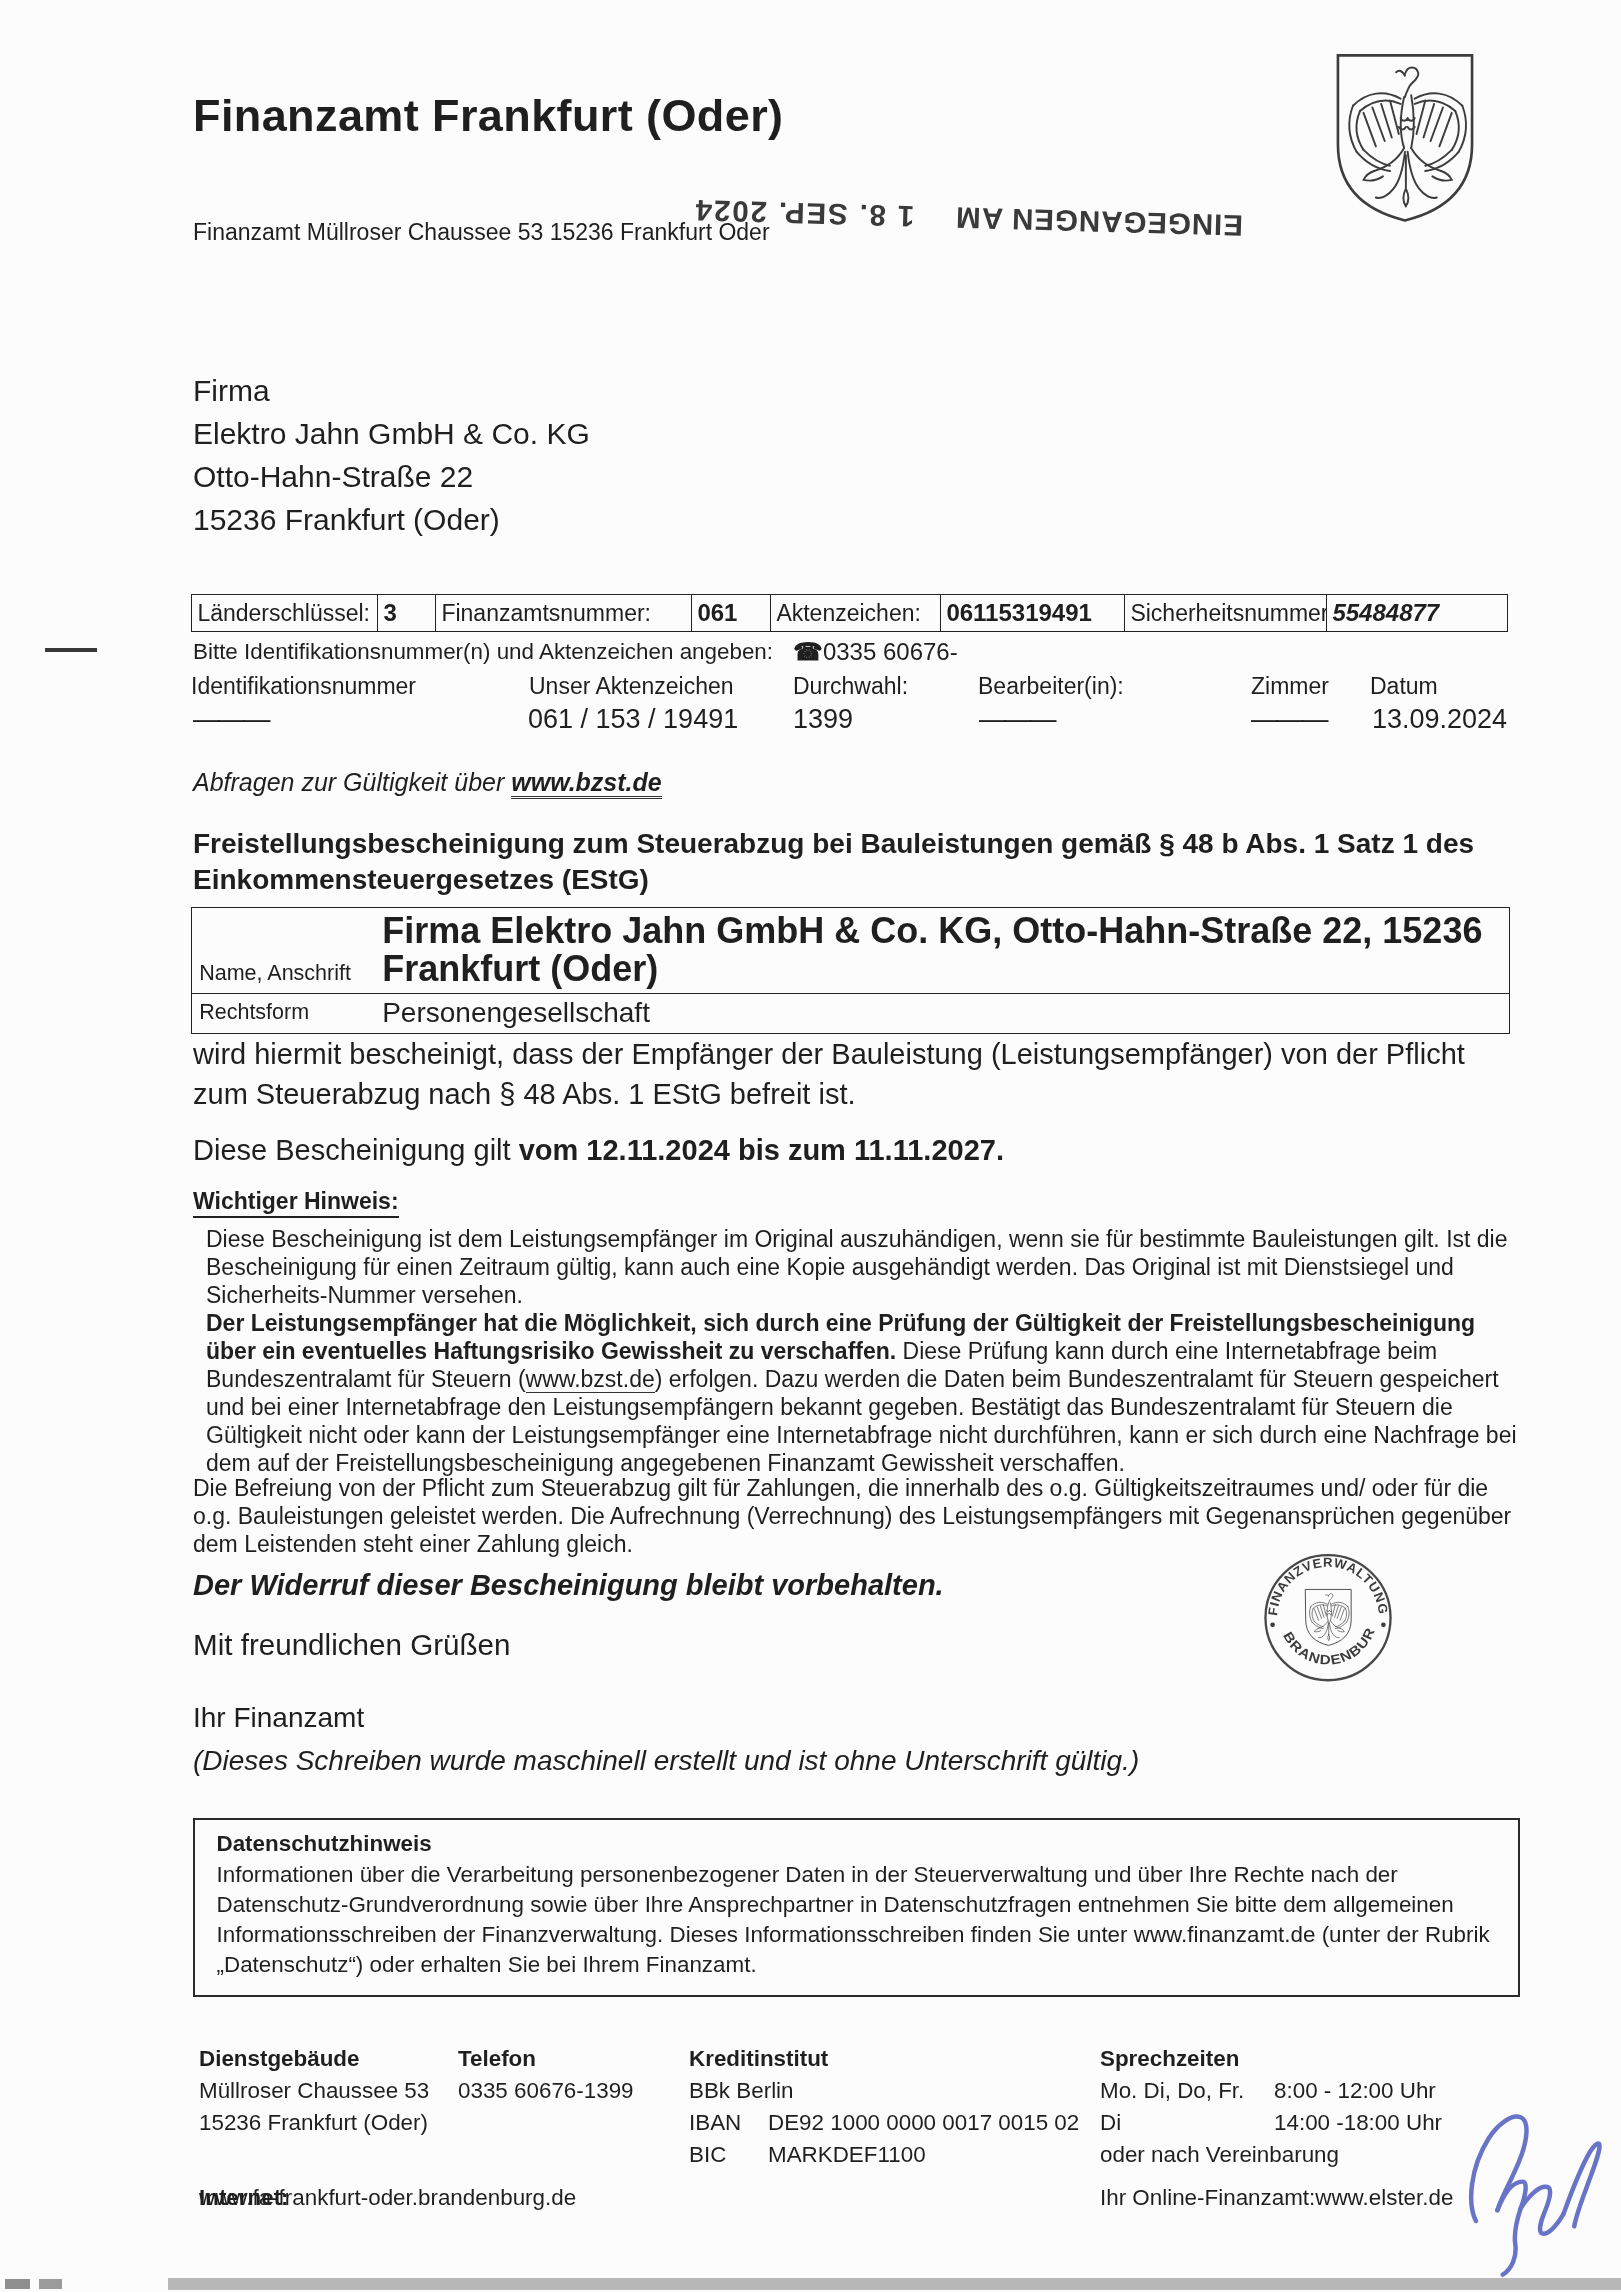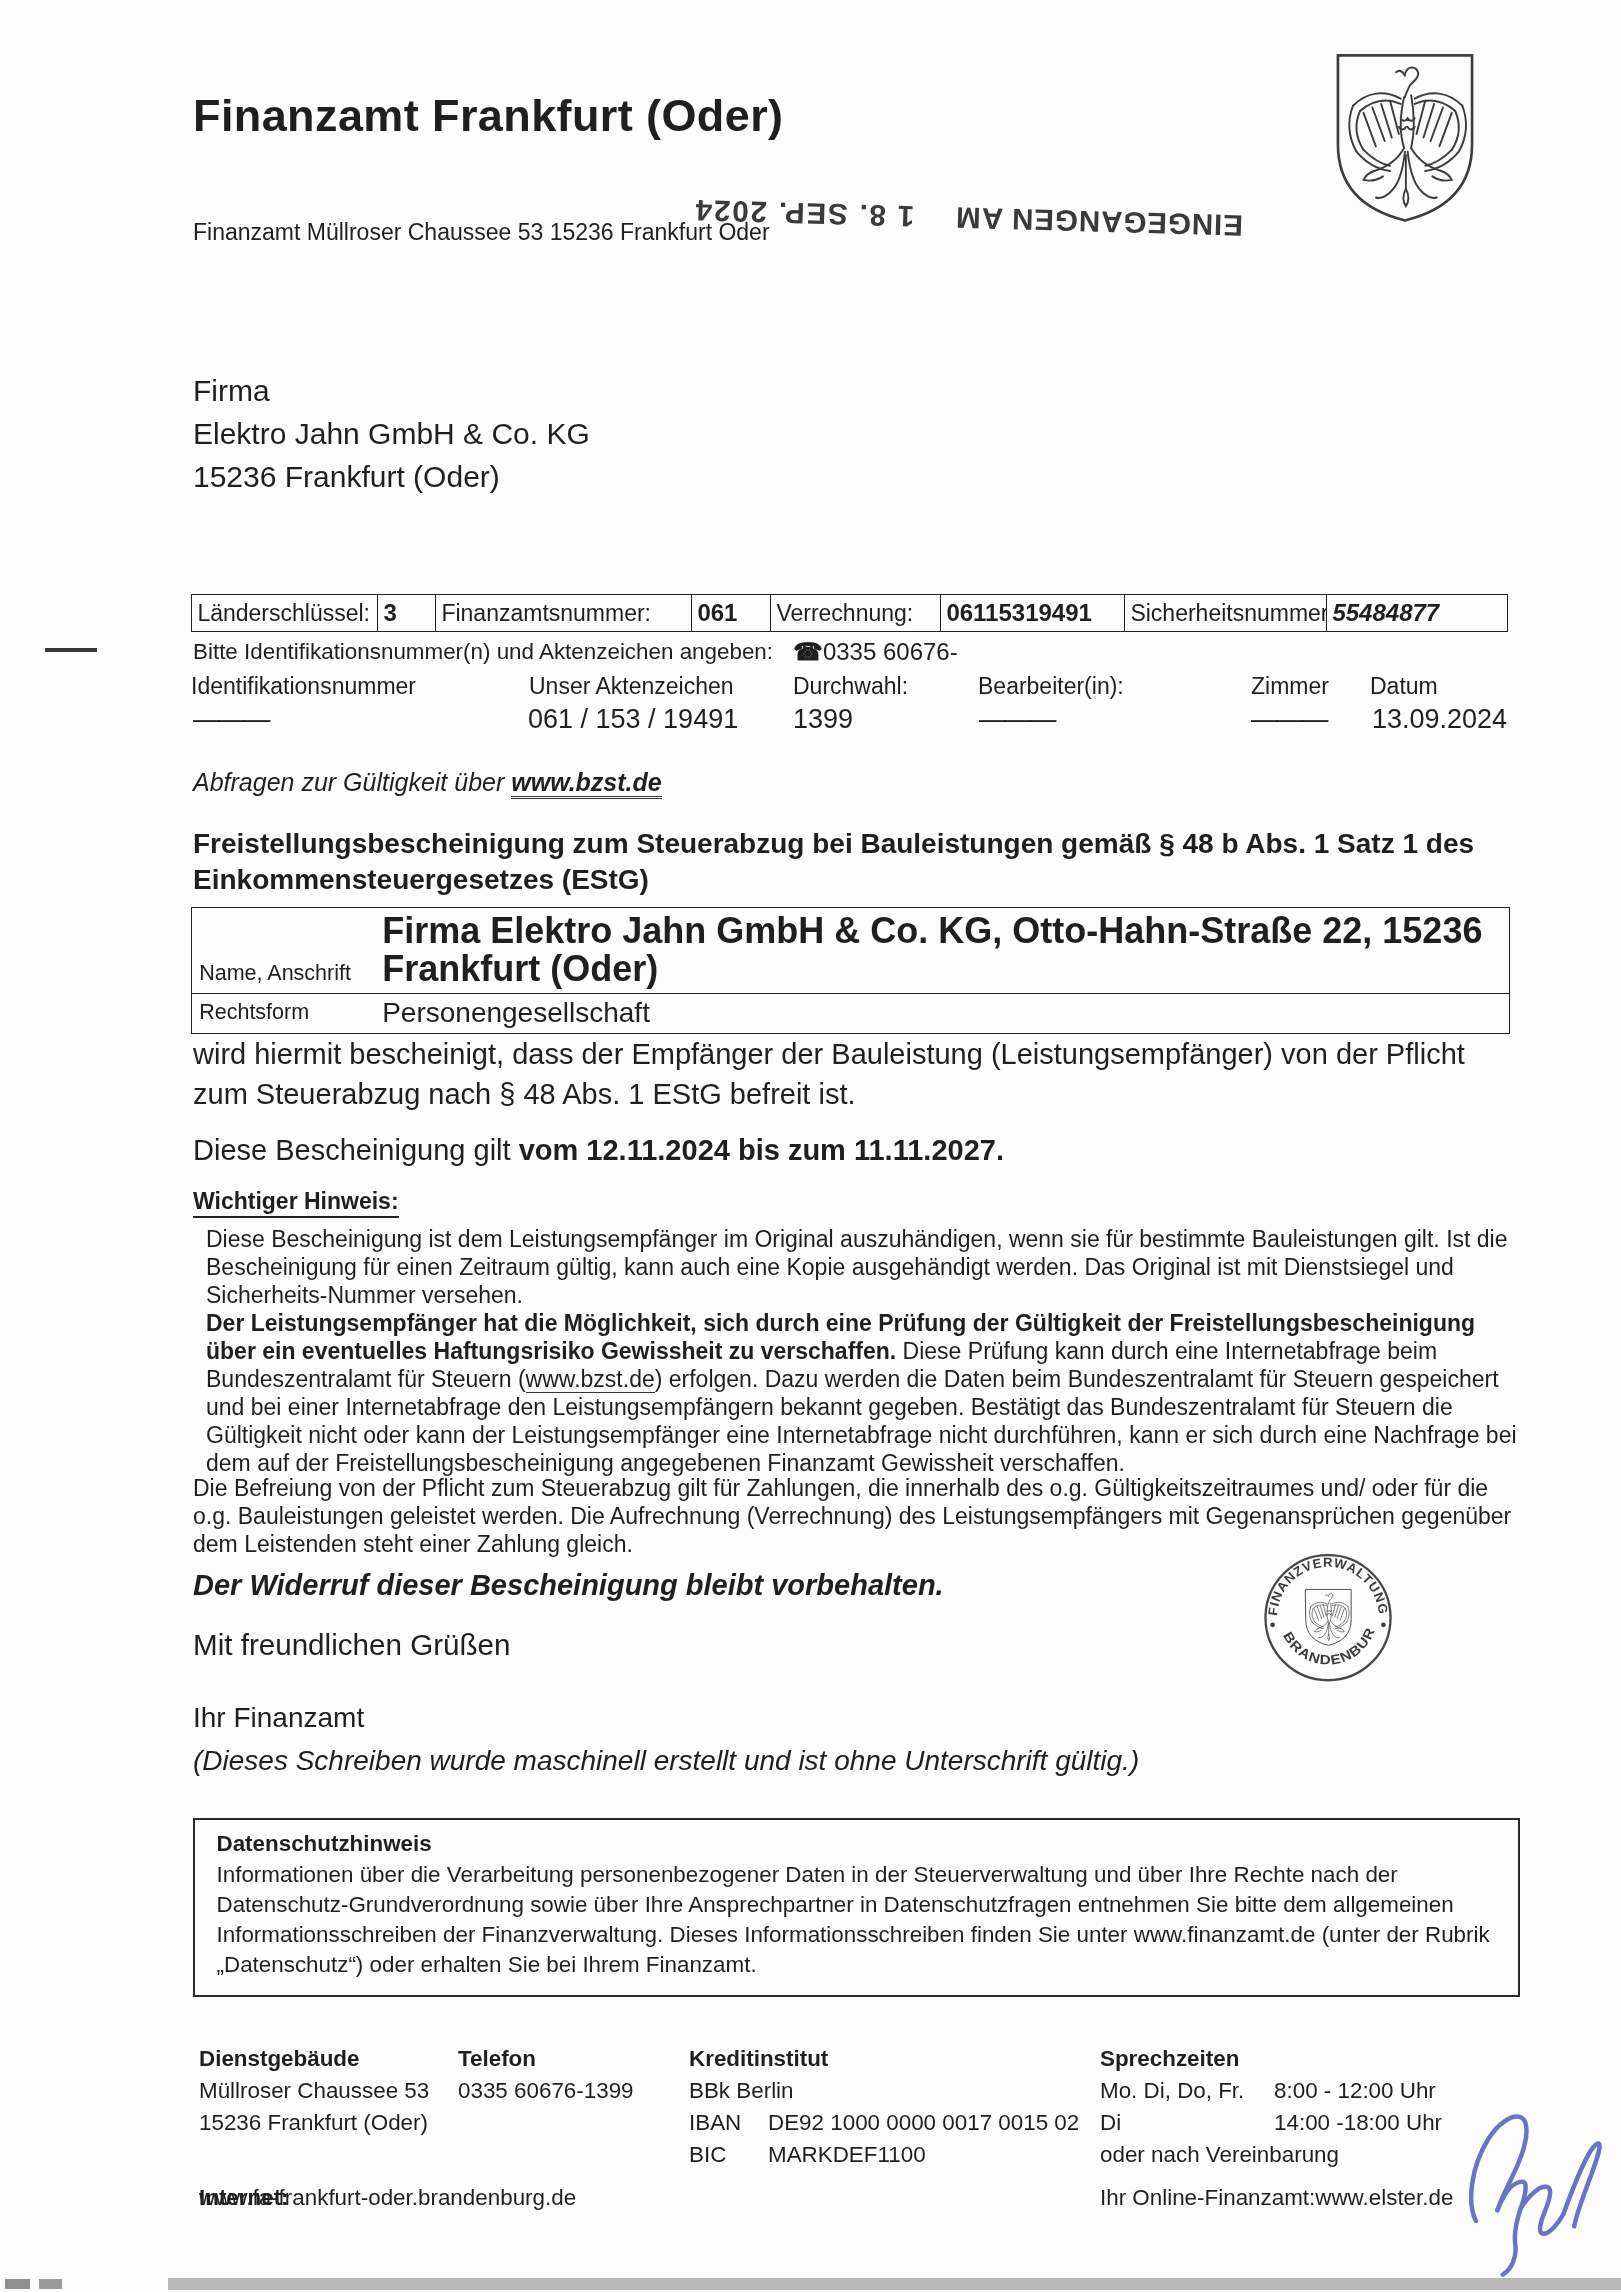--- a/index.html
+++ b/index.html
@@ -138,31 +138,32 @@
           <path d="M86,120 L86,158 M86,158 C82,166 82,172 86,178 C90,172 90,166 86,158"></path>
           <path d="M78,88 C80,92 84,92 86,88 M88,88 C90,92 94,92 96,88 M80,78 C82,82 86,82 88,78 M88,78 C90,82 94,82 96,78"></path>
         </g>
       </g>
     </svg>
   </div>
 
   <div class="abs recipient">
     <div>Firma</div>
     <div>Elektro Jahn GmbH &amp; Co. KG</div>
+    <div>Otto-Hahn-Straße 22</div>
     <div>15236 Frankfurt (Oder)</div>
   </div>
 
   <div class="abs fold-mark"></div>
 
   <div class="abs ref-table">
     <div class="cell w-l1 lbl">Länderschlüssel:</div>
     <div class="cell w-v1 val">3</div>
     <div class="cell w-l2 lbl">Finanzamtsnummer:</div>
     <div class="cell w-v2 val">061</div>
-    <div class="cell w-l3 lbl">Verrechnung:</div>
+    <div class="cell w-l3 lbl">Aktenzeichen:</div>
     <div class="cell w-v3 val">06115319491</div>
     <div class="cell w-l4 lbl">Sicherheitsnummer:</div>
     <div class="cell w-v4 val">55484877</div>
   </div>
 
   <div class="abs contact">
     <span class="c-note">Bitte Identifikationsnummer(n) und Aktenzeichen angeben:</span>
     <span class="c-phone"><b>☎</b><span>0335 60676-</span></span>
     <span class="c-h c-h1">Identifikationsnummer</span>
     <span class="c-h c-h2">Unser Aktenzeichen</span>

